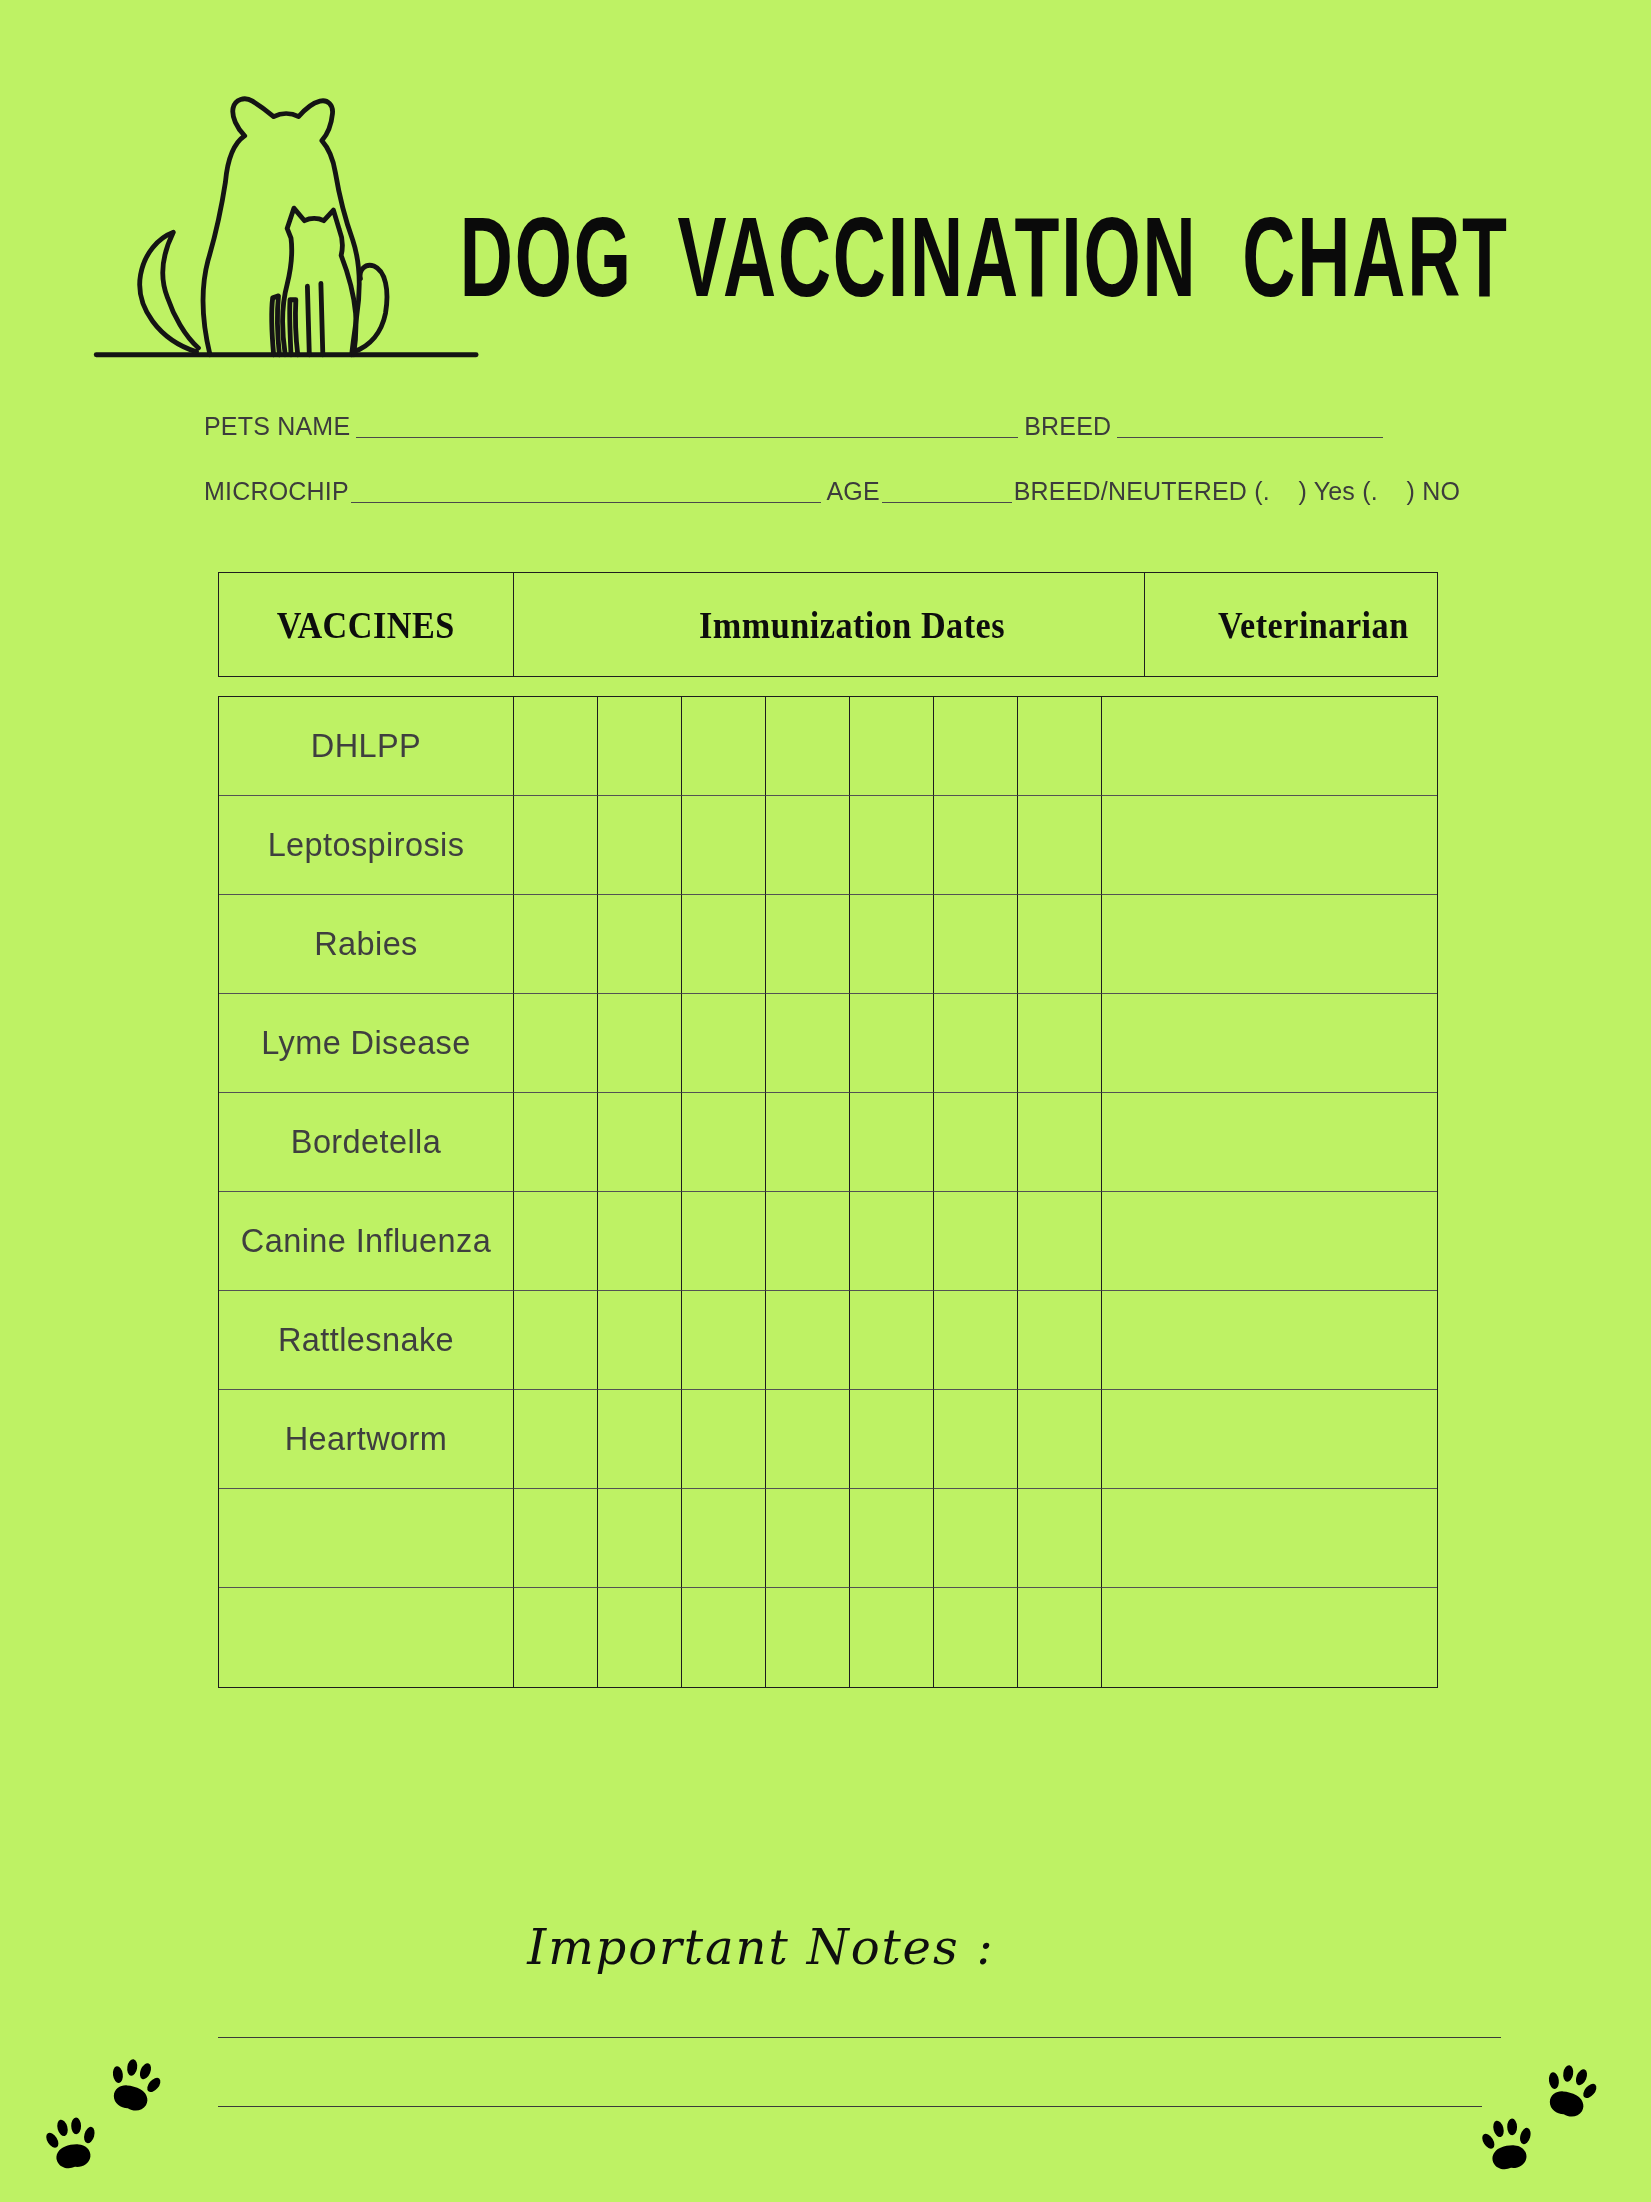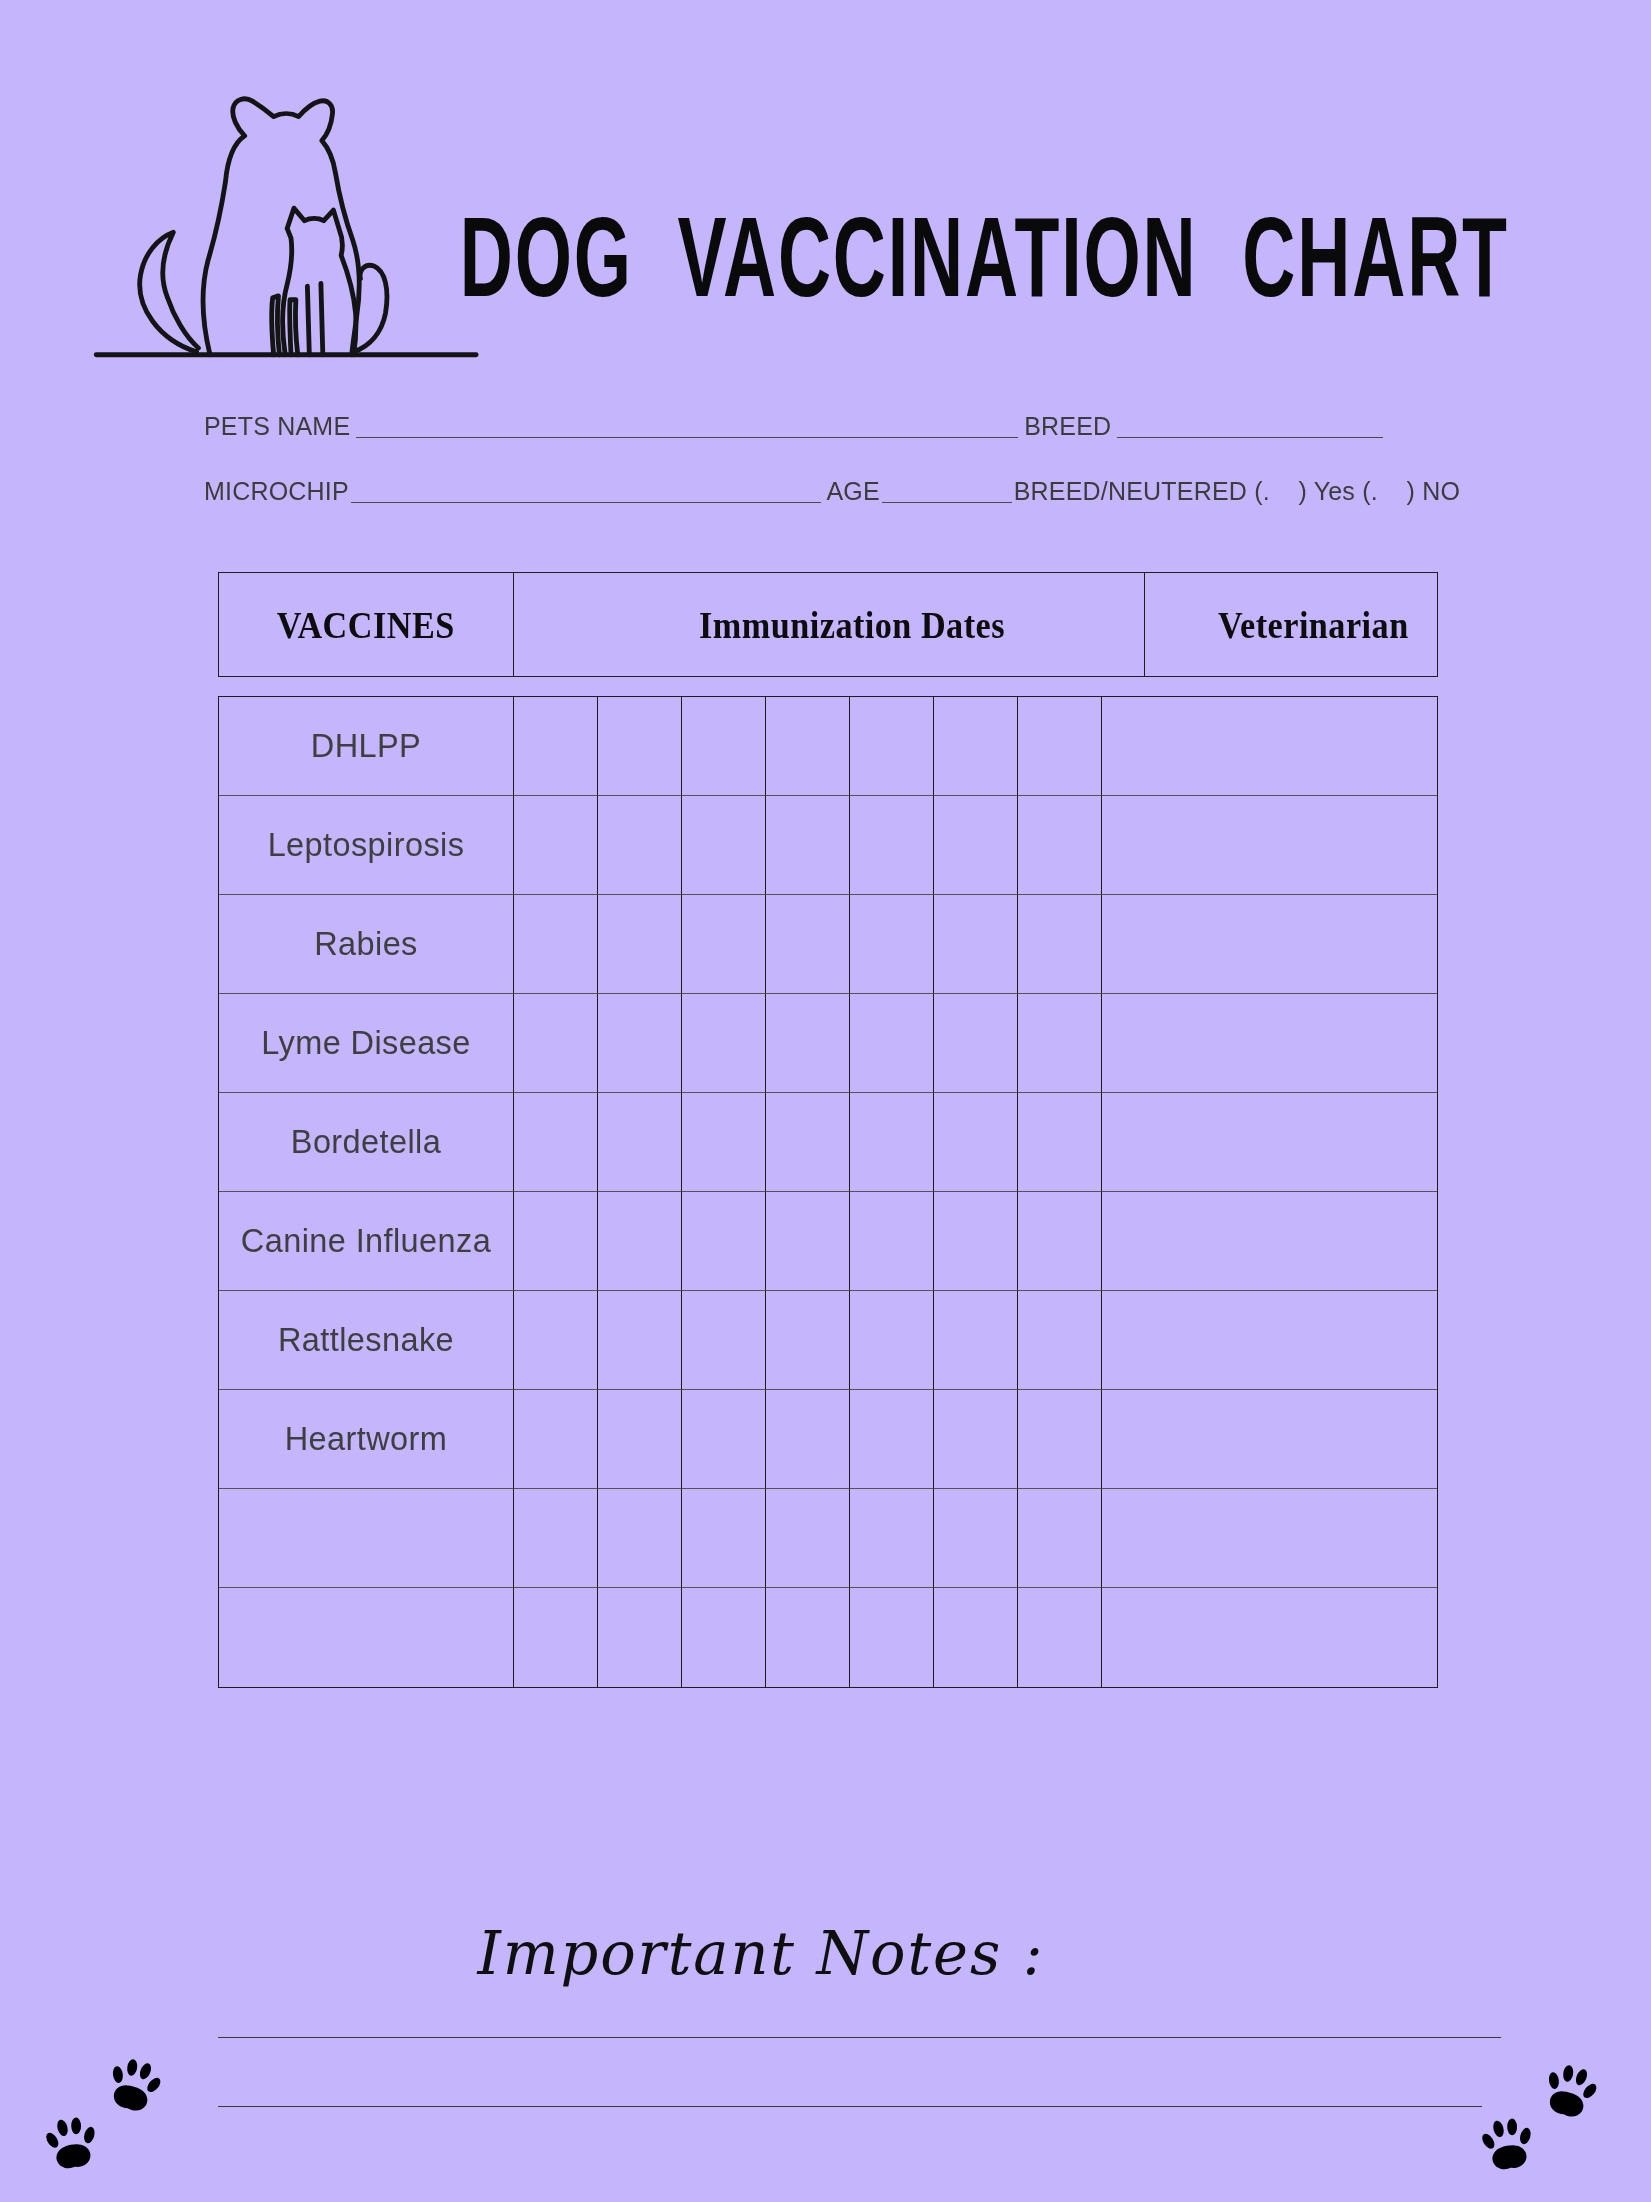--- a/index.html
+++ b/index.html
@@ -1,21 +1,21 @@
 <!DOCTYPE html>
 <html><head>
 <meta charset="utf-8">
 <style>
   * { margin:0; padding:0; box-sizing:border-box; }
   html,body { background:#e8e8e8; }
   .page {
     position:relative;
     width:1652px; height:2202px;
     margin:0 auto;
-    background:#c4b5fd;
+    background:#bef264;
     font-family:"Liberation Sans", sans-serif;
     color:#3d3d3d;
     overflow:hidden;
   }
 
   
   .logo-svg { position:absolute; left:75px; top:92px; width:405px; height:268px; }
   .logo-svg path, .logo-svg line { fill:none; stroke:#141414; stroke-width:5; stroke-linecap:round; stroke-linejoin:round; }
 
   .title-wrap {
@@ -102,21 +102,21 @@
   col.c-vac { width:295px; }
   col.c-d   { width:84px; }
   col.c-vet { width:auto; }
 
   
   .notes-heading {
     position:absolute; left:417px; top:1919px; width:688px;
     text-align:center;
     font-family:"DejaVu Serif", serif;
     font-style:italic;
-    font-size:59px;
+    font-size:48px;
     letter-spacing:1.9px;
     color:#0f0f0f;
   }
   .note-line {
     position:absolute; left:218px;
     border-top:1.9px solid #3a3a3a;
     height:0;
   }
   .note-line-1 { top:2037px; width:1283px; }
   .note-line-2 { top:2106px; width:1264px; }

